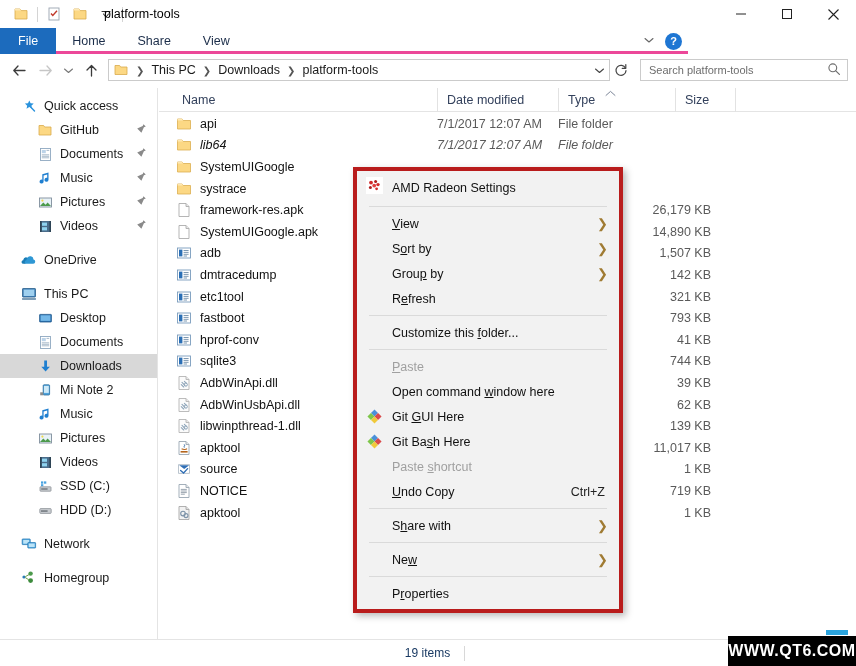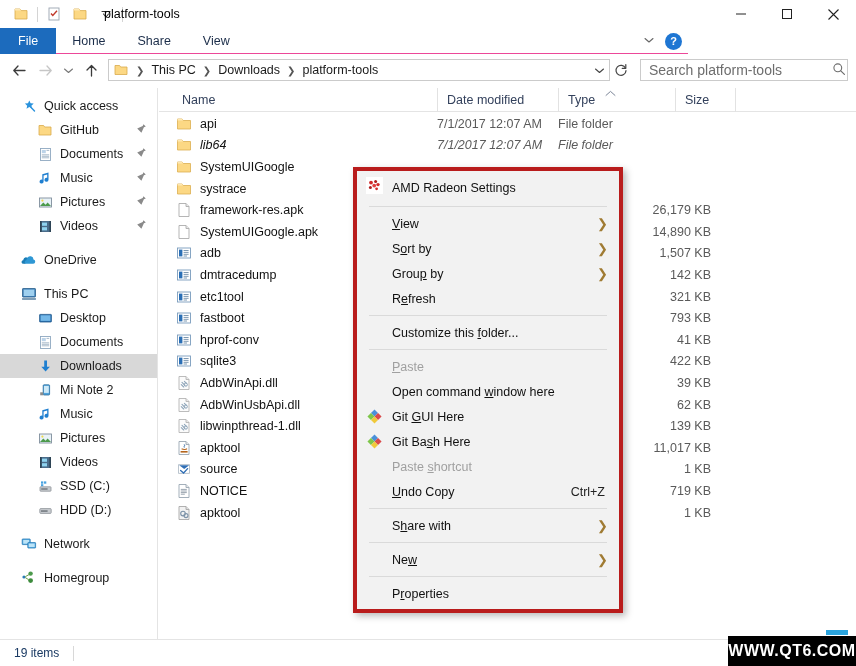--- a/index.html
+++ b/index.html
@@ -31,21 +31,21 @@
   .wbtns { position: absolute; right: 0; top: 0; height: 28px; display: flex; }
   .wbtn {
     width: 46px; height: 28px; display: flex; align-items: center; justify-content: center;
     color: #222;
   }
   .wbtn svg { display: block; }
 
   
   .ribbon {
     position: absolute; left: 0; top: 28px; width: 688px; height: 26px;
-    background: #ffffff; border-bottom: 1px solid #ec4899;
+    background: #ffffff; border-bottom: 3px solid #ec4899;
   }
   .tabs { position: absolute; left: 0; top: 0; display: flex; height: 26px; }
   .tab {
     height: 26px; padding: 0 16px; display: flex; align-items: center;
     font-size: 12.5px; color: #1b2d49;
   }
   .tab.file { background: #1c6bbd; color: #fff; padding: 0 18px; }
   .ribbon-right { position: absolute; right: 6px; top: 0; height: 26px; display: flex; align-items: center; gap: 10px; }
   .help-dot {
     width: 17px; height: 17px; border-radius: 50%; background: #1e76d3;
@@ -76,21 +76,21 @@
   .refreshbtn {
     position: absolute; left: 610px; top: 59px; width: 22px; height: 22px;
     display: flex; align-items: center; justify-content: center; color: #444;
   }
   .searchbox {
     position: absolute; left: 640px; top: 59px; width: 208px; height: 22px;
     border: 1px solid #cbcbcb; background: #fff;
     display: flex; align-items: center; padding: 0 6px;
   }
   .searchbox input {
-    flex: 1; border: none; outline: none; font-size: 14px;
+    flex: 1; border: none; outline: none; font-size: 11px;
     font-family: "Liberation Sans", sans-serif; color: #222; background: transparent;
   }
   .searchbox input::placeholder { color: #6d6d6d; }
 
   
   .navpane {
     position: absolute; left: 0; top: 88px; width: 158px; height: 551px;
     background: #fff; border-right: 1px solid #e4e4e4; overflow: hidden;
   }
   .navrow {
@@ -122,21 +122,21 @@
   .fname { position: absolute; left: 17px; display: flex; align-items: center; font-size: 12.5px; color: #111; }
   .fname .fico { width: 16px; height: 16px; margin-right: 8px; flex: 0 0 16px; display:flex; align-items:center; justify-content:center;}
   .fdate { position: absolute; left: 278px; font-size: 12.5px; color: #5a5a5a; }
   .ftype { position: absolute; left: 399px; font-size: 12.5px; color: #5a5a5a; }
   .fsize { position: absolute; left: 466px; width: 86px; text-align: right; font-size: 12.5px; color: #5a5a5a; }
 
   
   .statusbar {
     position: absolute; left: 0; bottom: 0; width: 856px; height: 27px;
     border-top: 1px solid #e4e4e4; background: #fff;
-    display: flex; align-items: center;
+    display: flex; align-items: center; justify-content: center;
   }
   .status-text { margin-left: 14px; font-size: 12px; color: #1a3a63; }
   .status-div { width: 1px; height: 15px; background: #d8d8d8; margin-left: 14px; }
   .watermark {
     position: absolute; right: 0; bottom: 0; width: 128px; height: 30px;
     background: #000; color: #fff;
     display: flex; align-items: center; justify-content: center;
     font-family: "Liberation Sans", sans-serif;
     font-weight: bold; font-size: 16px; letter-spacing: 0.5px;
   }
@@ -695,21 +695,21 @@
             <svg width="16" height="16" viewBox="0 0 16 16">
               <rect x="1.5" y="3" width="13" height="10" fill="#fff" stroke="#7a9cbd" stroke-width="0.9"></rect>
               <rect x="3" y="4.6" width="3.4" height="6.8" fill="#2b6fb5"></rect>
               <path d="M7.6 5.5h5M7.6 7.4h5M7.6 9.3h5M7.6 11h3.4" stroke="#6e8ca8" stroke-width="0.9"></path>
             </svg>
           </span>
           <span>sqlite3</span>
         </div>
         <div class="fdate"></div>
         <div class="ftype"></div>
-        <div class="fsize">422 KB</div>
+        <div class="fsize">744 KB</div>
       </div>
       <div class="frow" style="top: 259.2px;">
         <div class="fname">
           <span class="fico">
             <svg width="16" height="16" viewBox="0 0 16 16">
               <path d="M3 1.5h7l3 3V14.5H3z" fill="#fbfbfb" stroke="#b4b4b4" stroke-width="0.9"></path>
               <path d="M10 1.5v3h3" fill="#eaeaea" stroke="#b4b4b4" stroke-width="0.9"></path>
               <path d="M6 7.4l3 3M5.3 9.6l2.4 2.4M8.4 6.4l2 2" stroke="#8fa6ba" stroke-width="1.1" stroke-linecap="round"></path>
               <circle cx="9.8" cy="9.6" r="1.6" fill="none" stroke="#8fa6ba" stroke-width="1"></circle>
             </svg>

